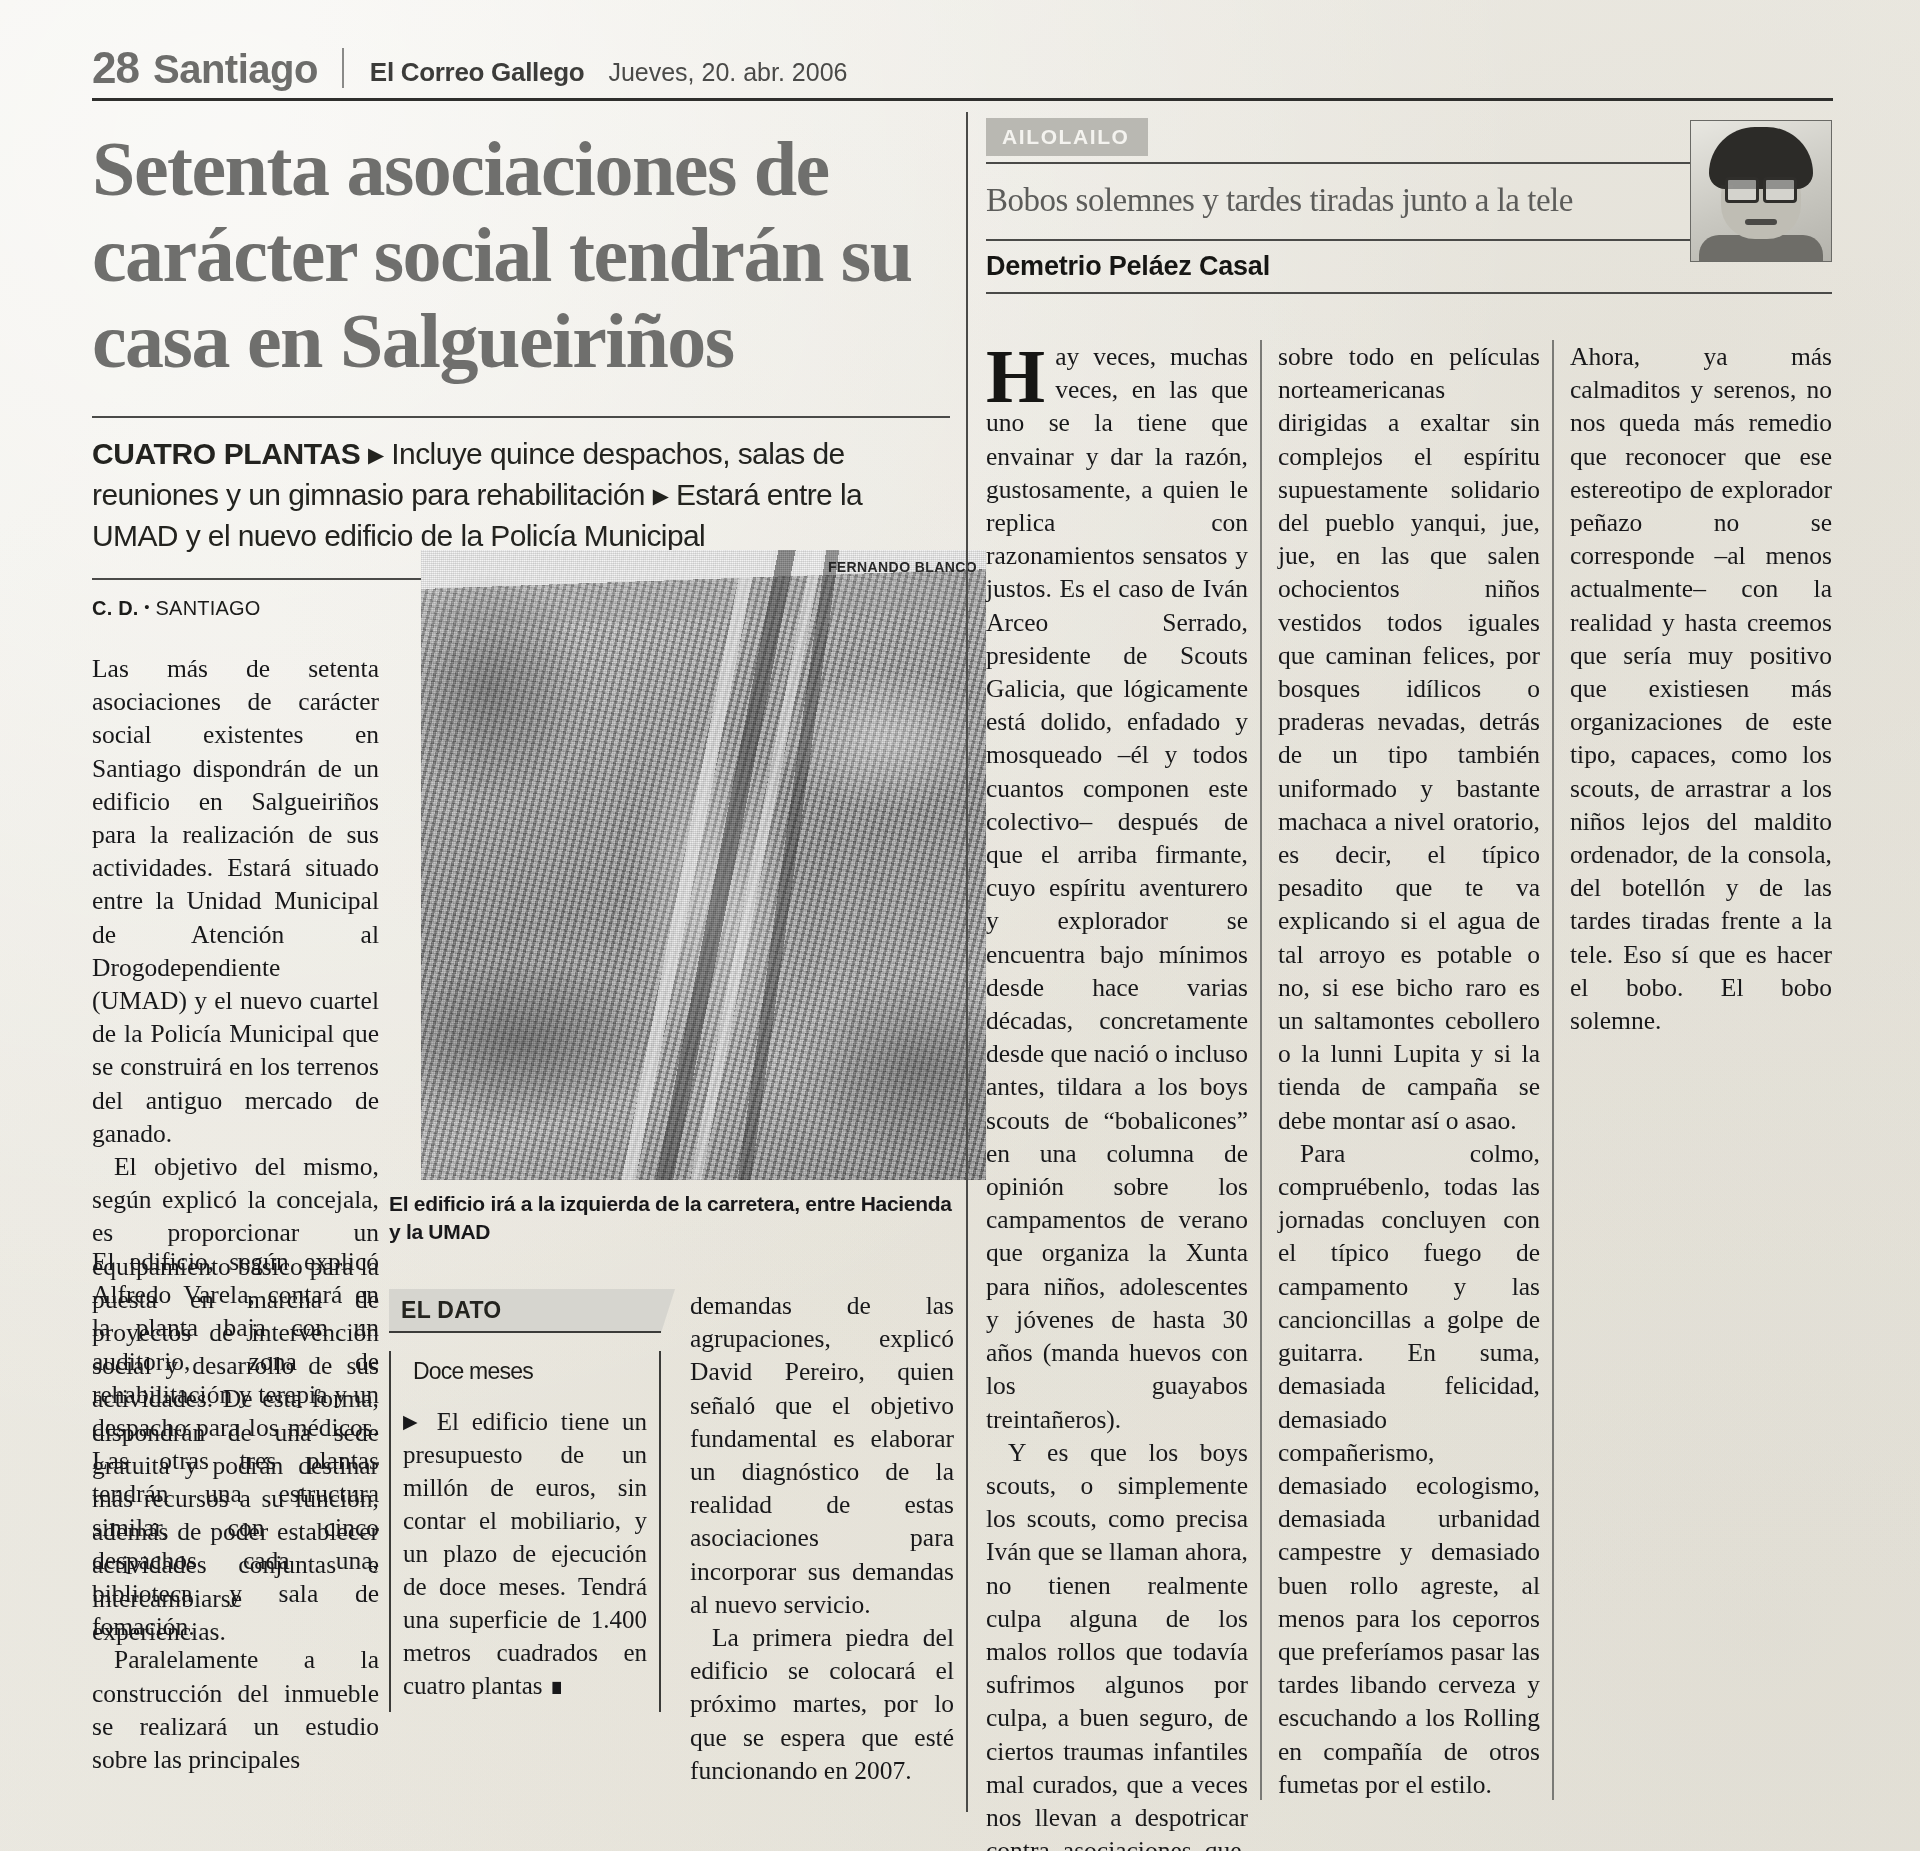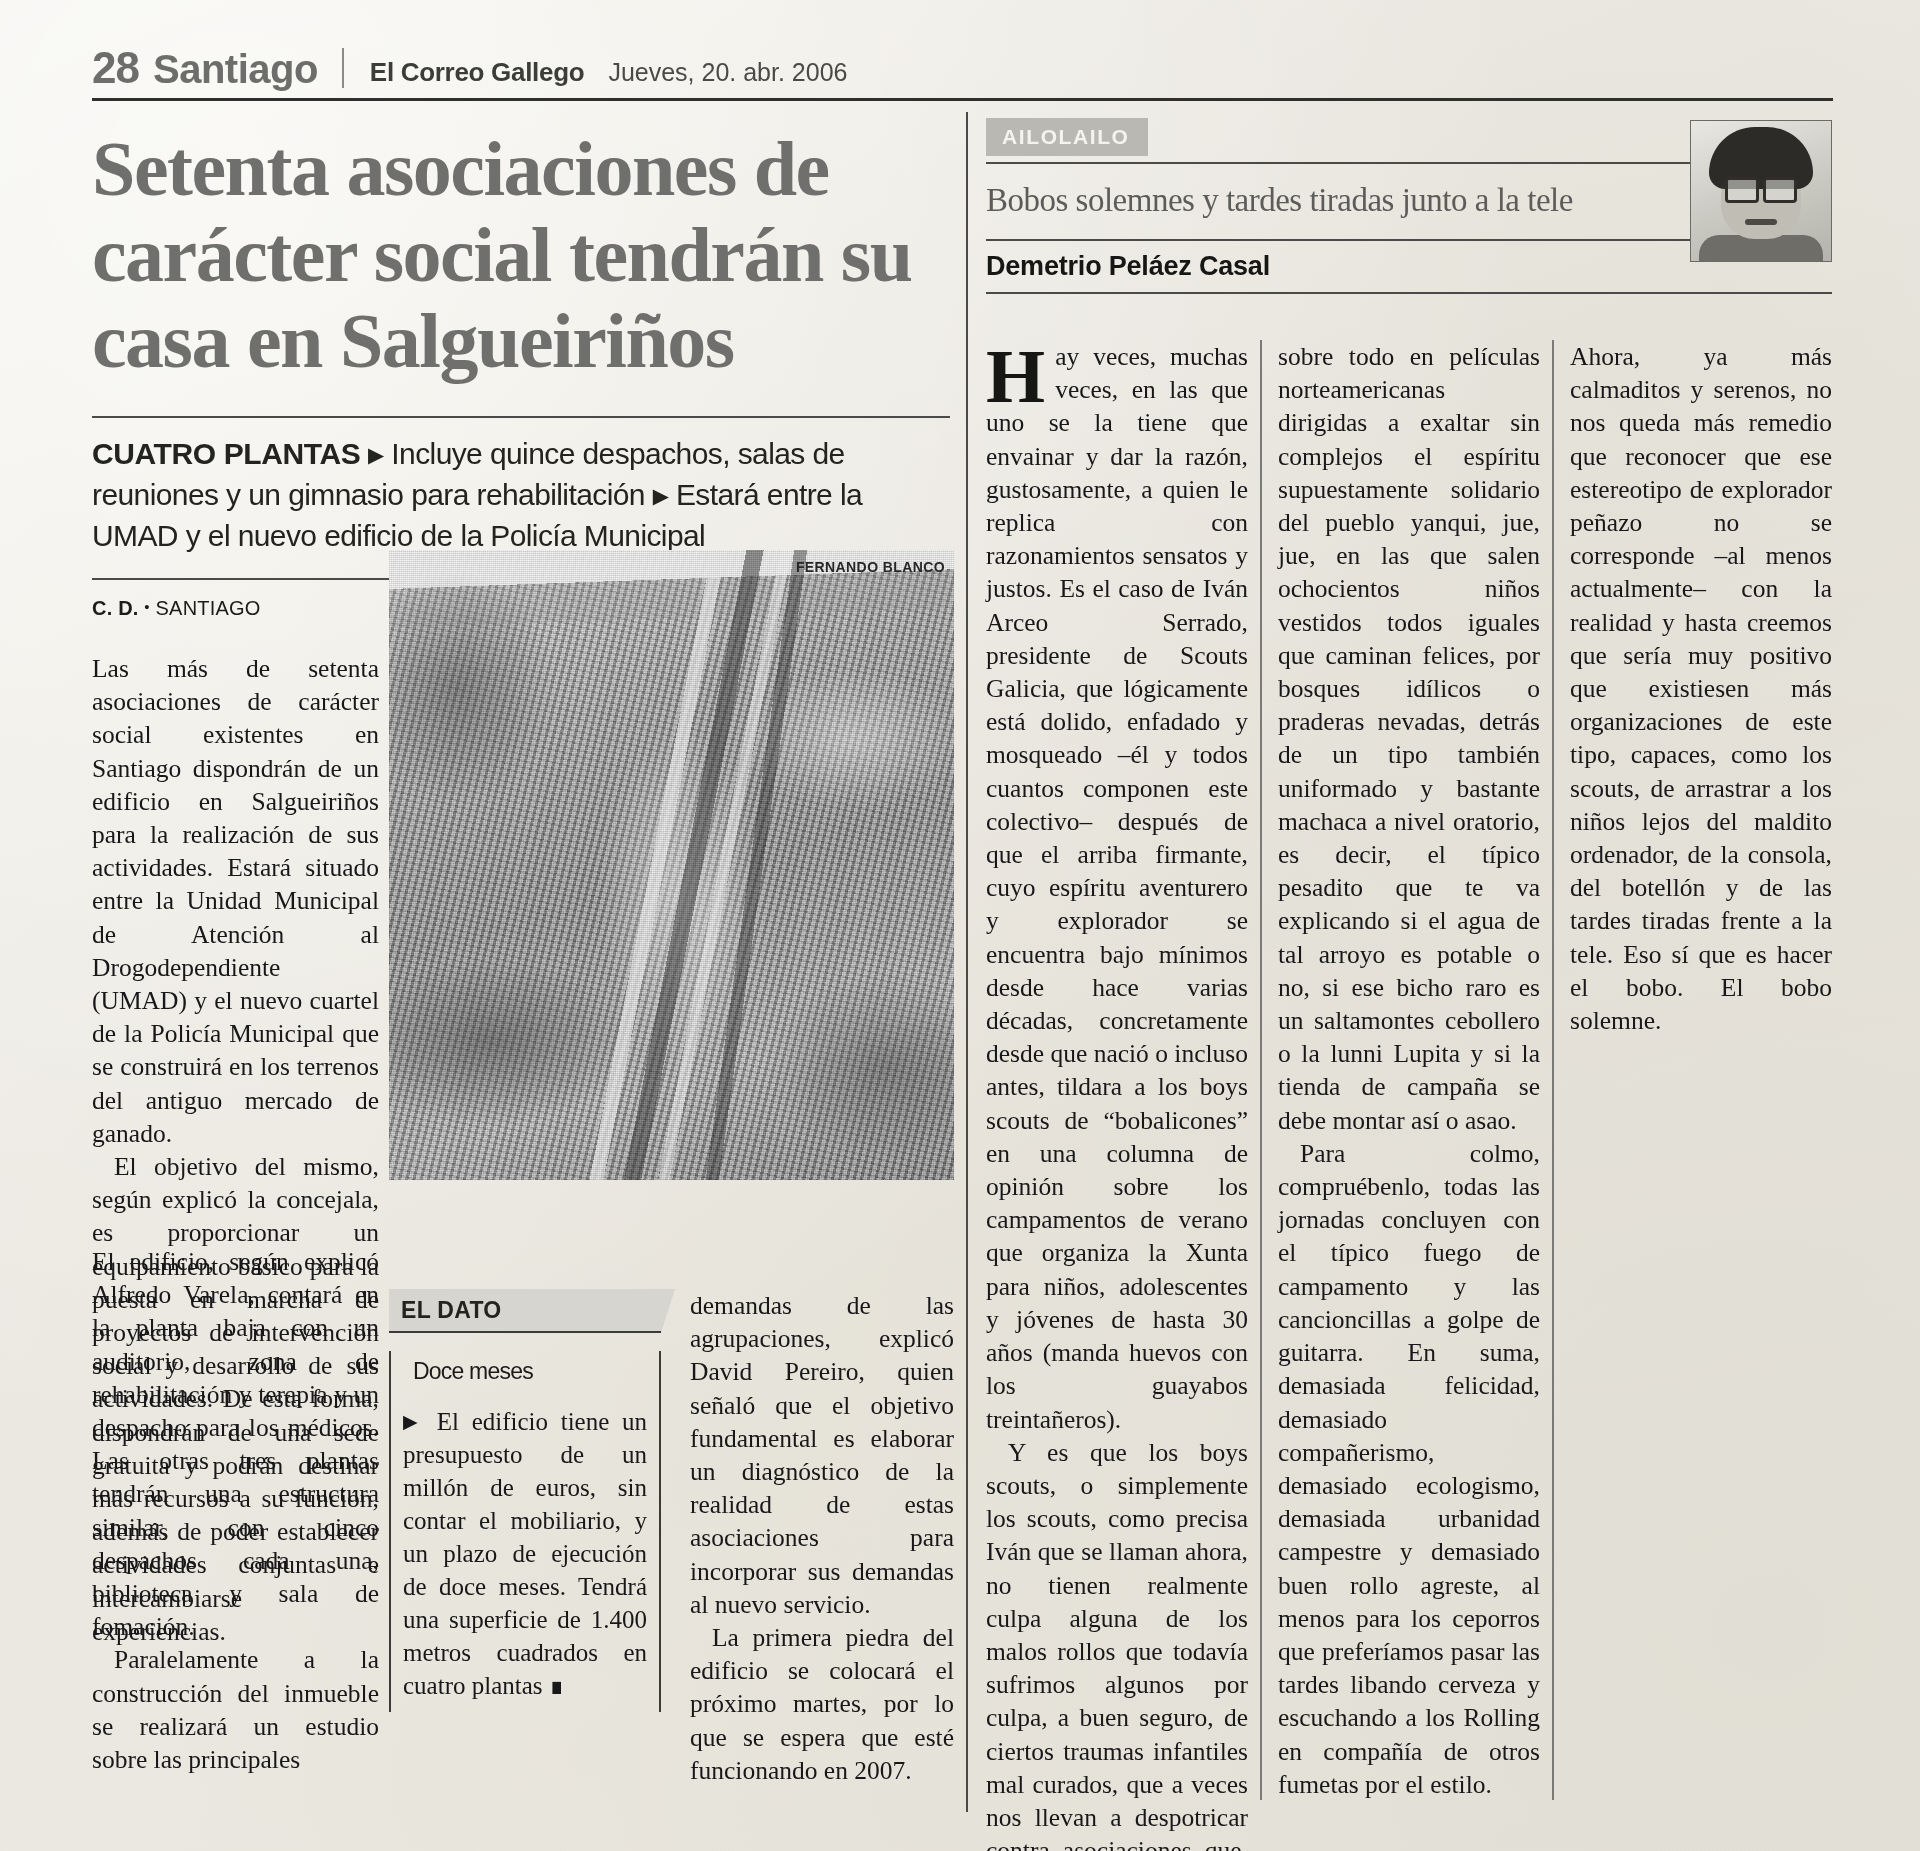--- a/index.html
+++ b/index.html
@@ -94,20 +94,21 @@
 
   .colA{position:absolute;left:92px;top:652px;width:287px;}
   .colA2{position:absolute;left:92px;top:1245px;width:287px;}
 
   
   .photo-wrap{position:absolute;left:389px;top:550px;width:565px;}
   .photo{
     width:565px;height:630px;position:relative;overflow:hidden;
     background:#8d8d88;
     filter:grayscale(1) contrast(1.05);
+    margin-left:32px;
   }
   .ph-layer{position:absolute;inset:0;}
   .ph1{
     background:
       linear-gradient(178deg, rgba(238,238,236,.95) 0 6%, rgba(150,150,146,.2) 6% 12%, rgba(255,255,255,0) 12%),
       repeating-linear-gradient(104deg, rgba(40,40,38,.30) 0 3px, rgba(225,225,220,.30) 3px 7px),
       repeating-linear-gradient(14deg, rgba(60,60,58,.22) 0 2px, rgba(235,235,230,.20) 2px 6px),
       linear-gradient(165deg,#d9d9d4 0%,#a8a8a2 28%,#8f8f8a 52%,#b5b5af 78%,#7e7e79 100%);
   }
   .ph2{
@@ -276,20 +277,21 @@
   </div>
 
   <div class="photo-wrap">
     <div class="photo">
       <div class="ph-layer ph1"></div>
       <div class="ph-layer ph2"></div>
       <div class="ph-layer ph3"></div>
       <div class="ph-grain"></div>
       <div class="photo-credit">FERNANDO BLANCO</div>
     </div>
+    <div class="photo-caption">El edificio irá a la izquierda de la carretera, entre Hacienda y la UMAD</div>
   </div>
 
   <div class="dato-box">
     <div class="dato-head">
       <span>EL DATO</span>
     </div>
     <div class="dato-body">
       <div class="dato-title">Doce meses</div>
       <div class="dato-text">
         <span class="tri">▶</span>

